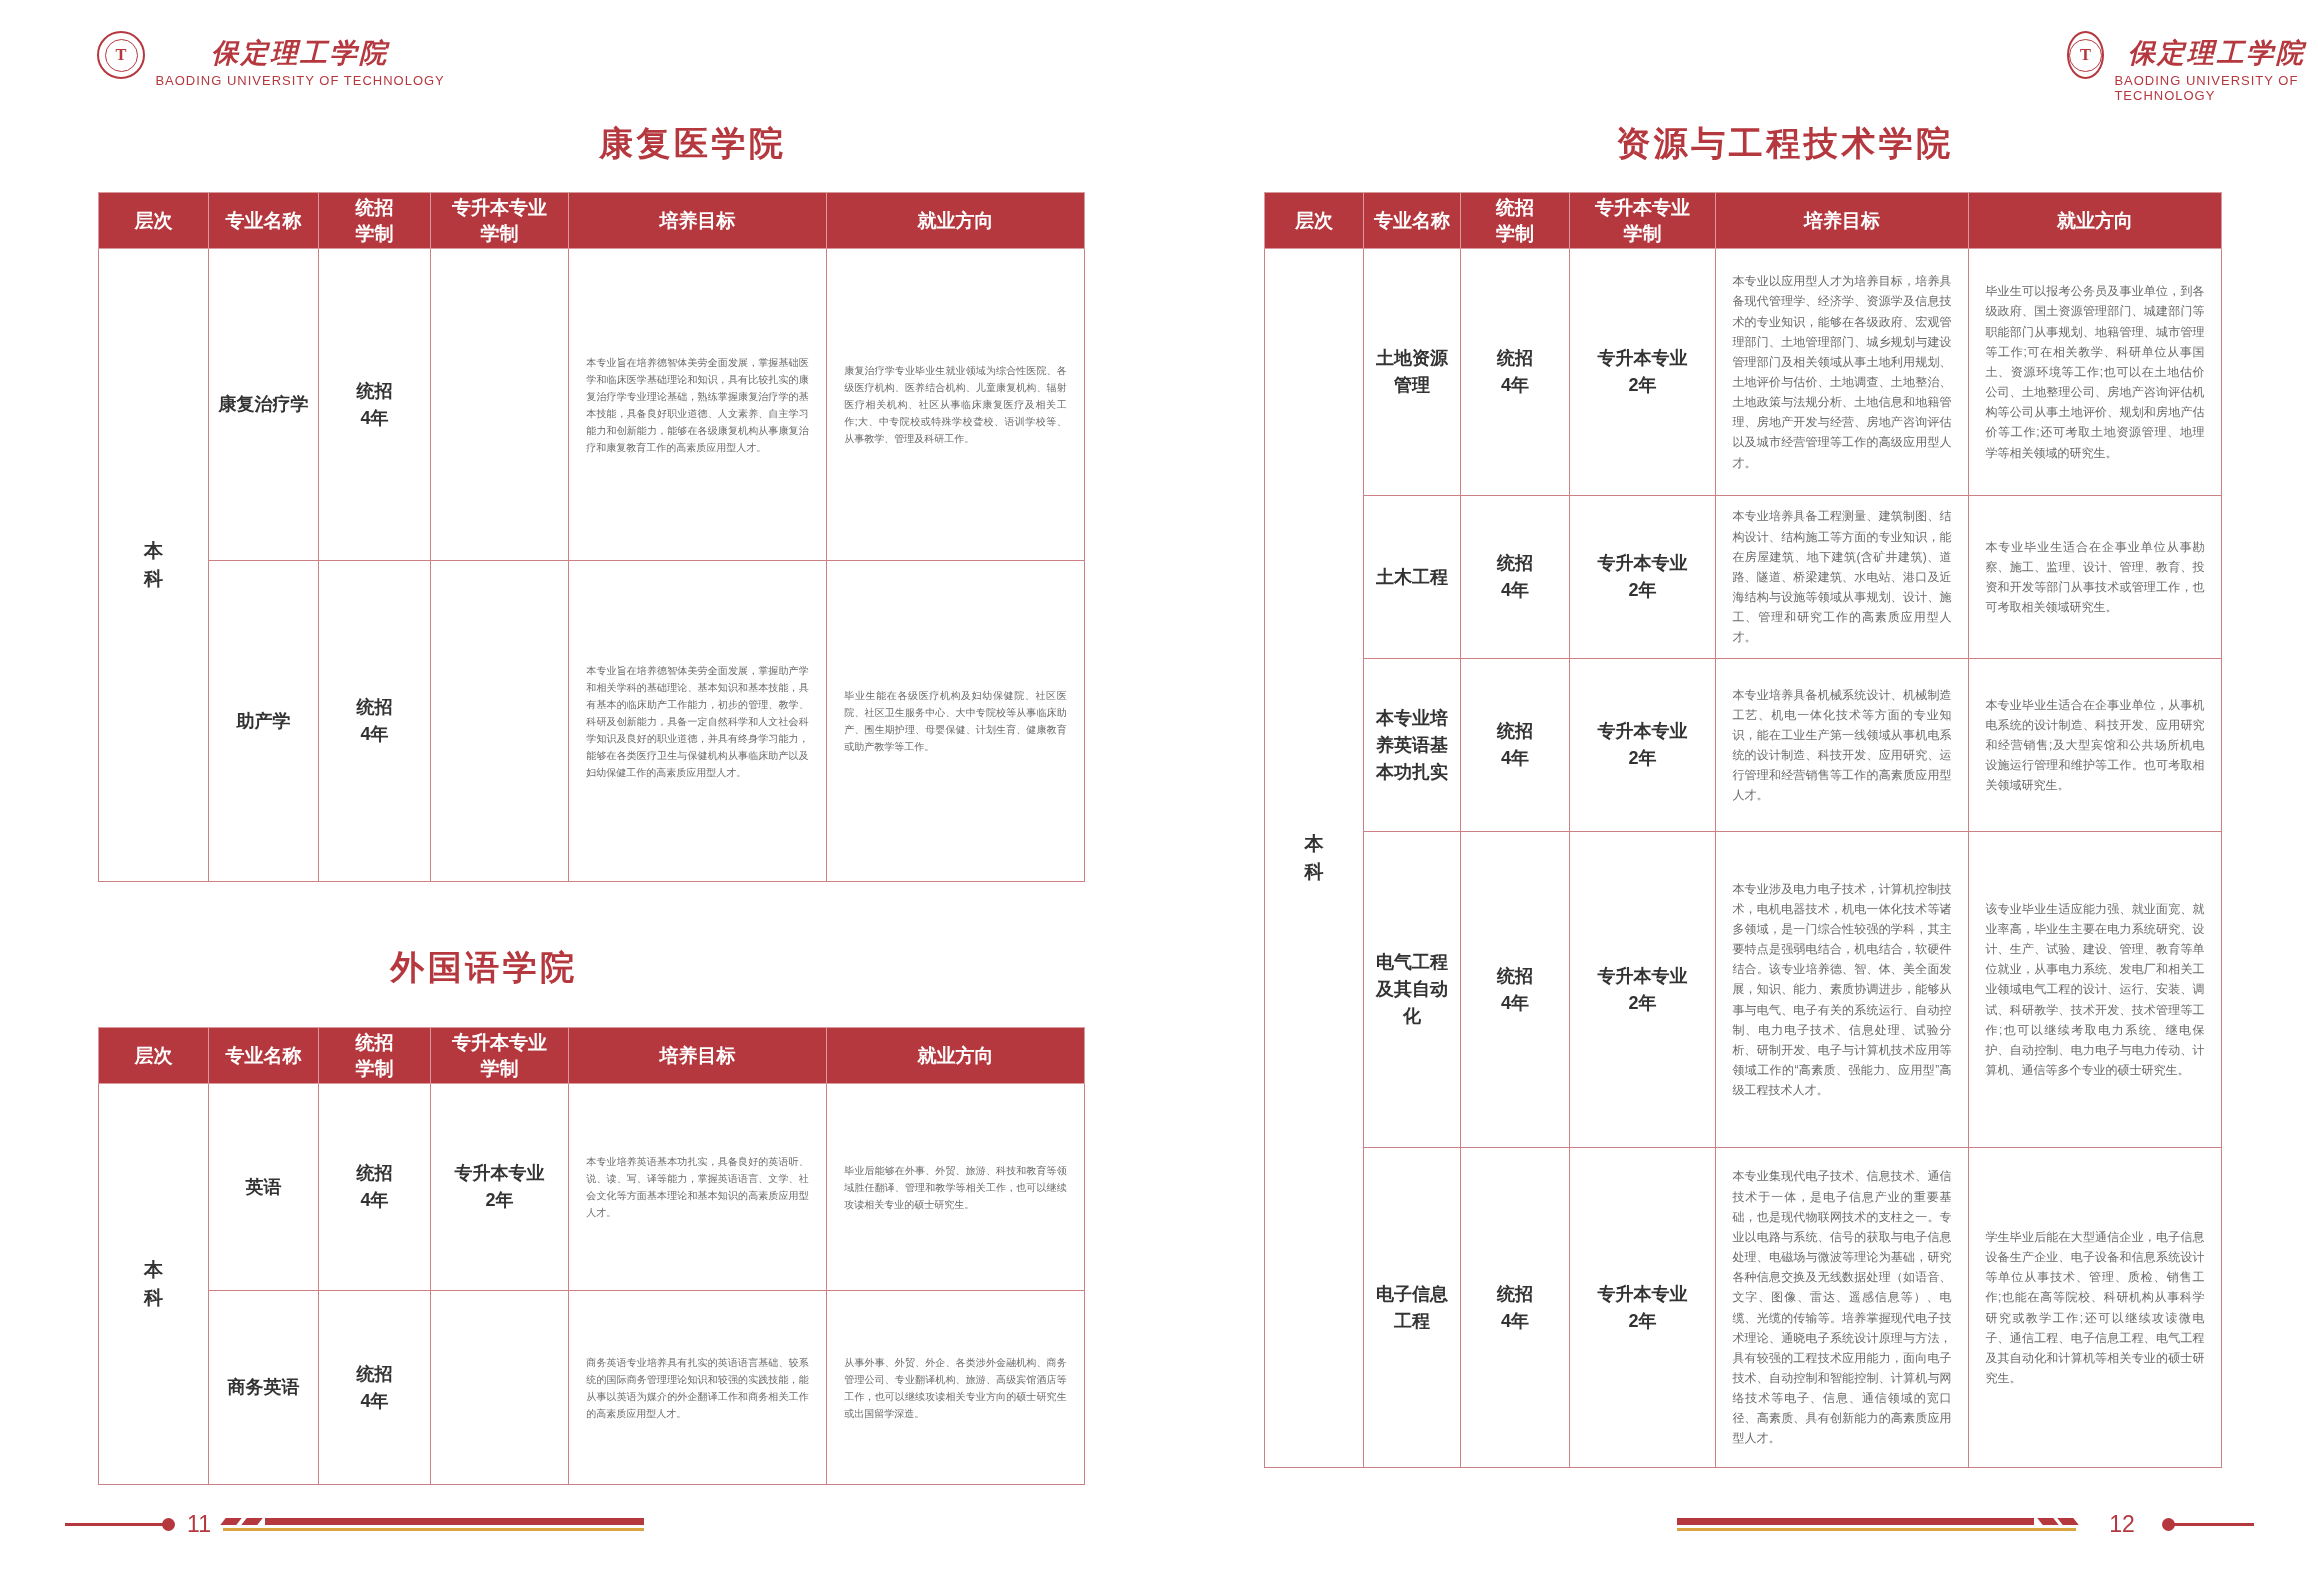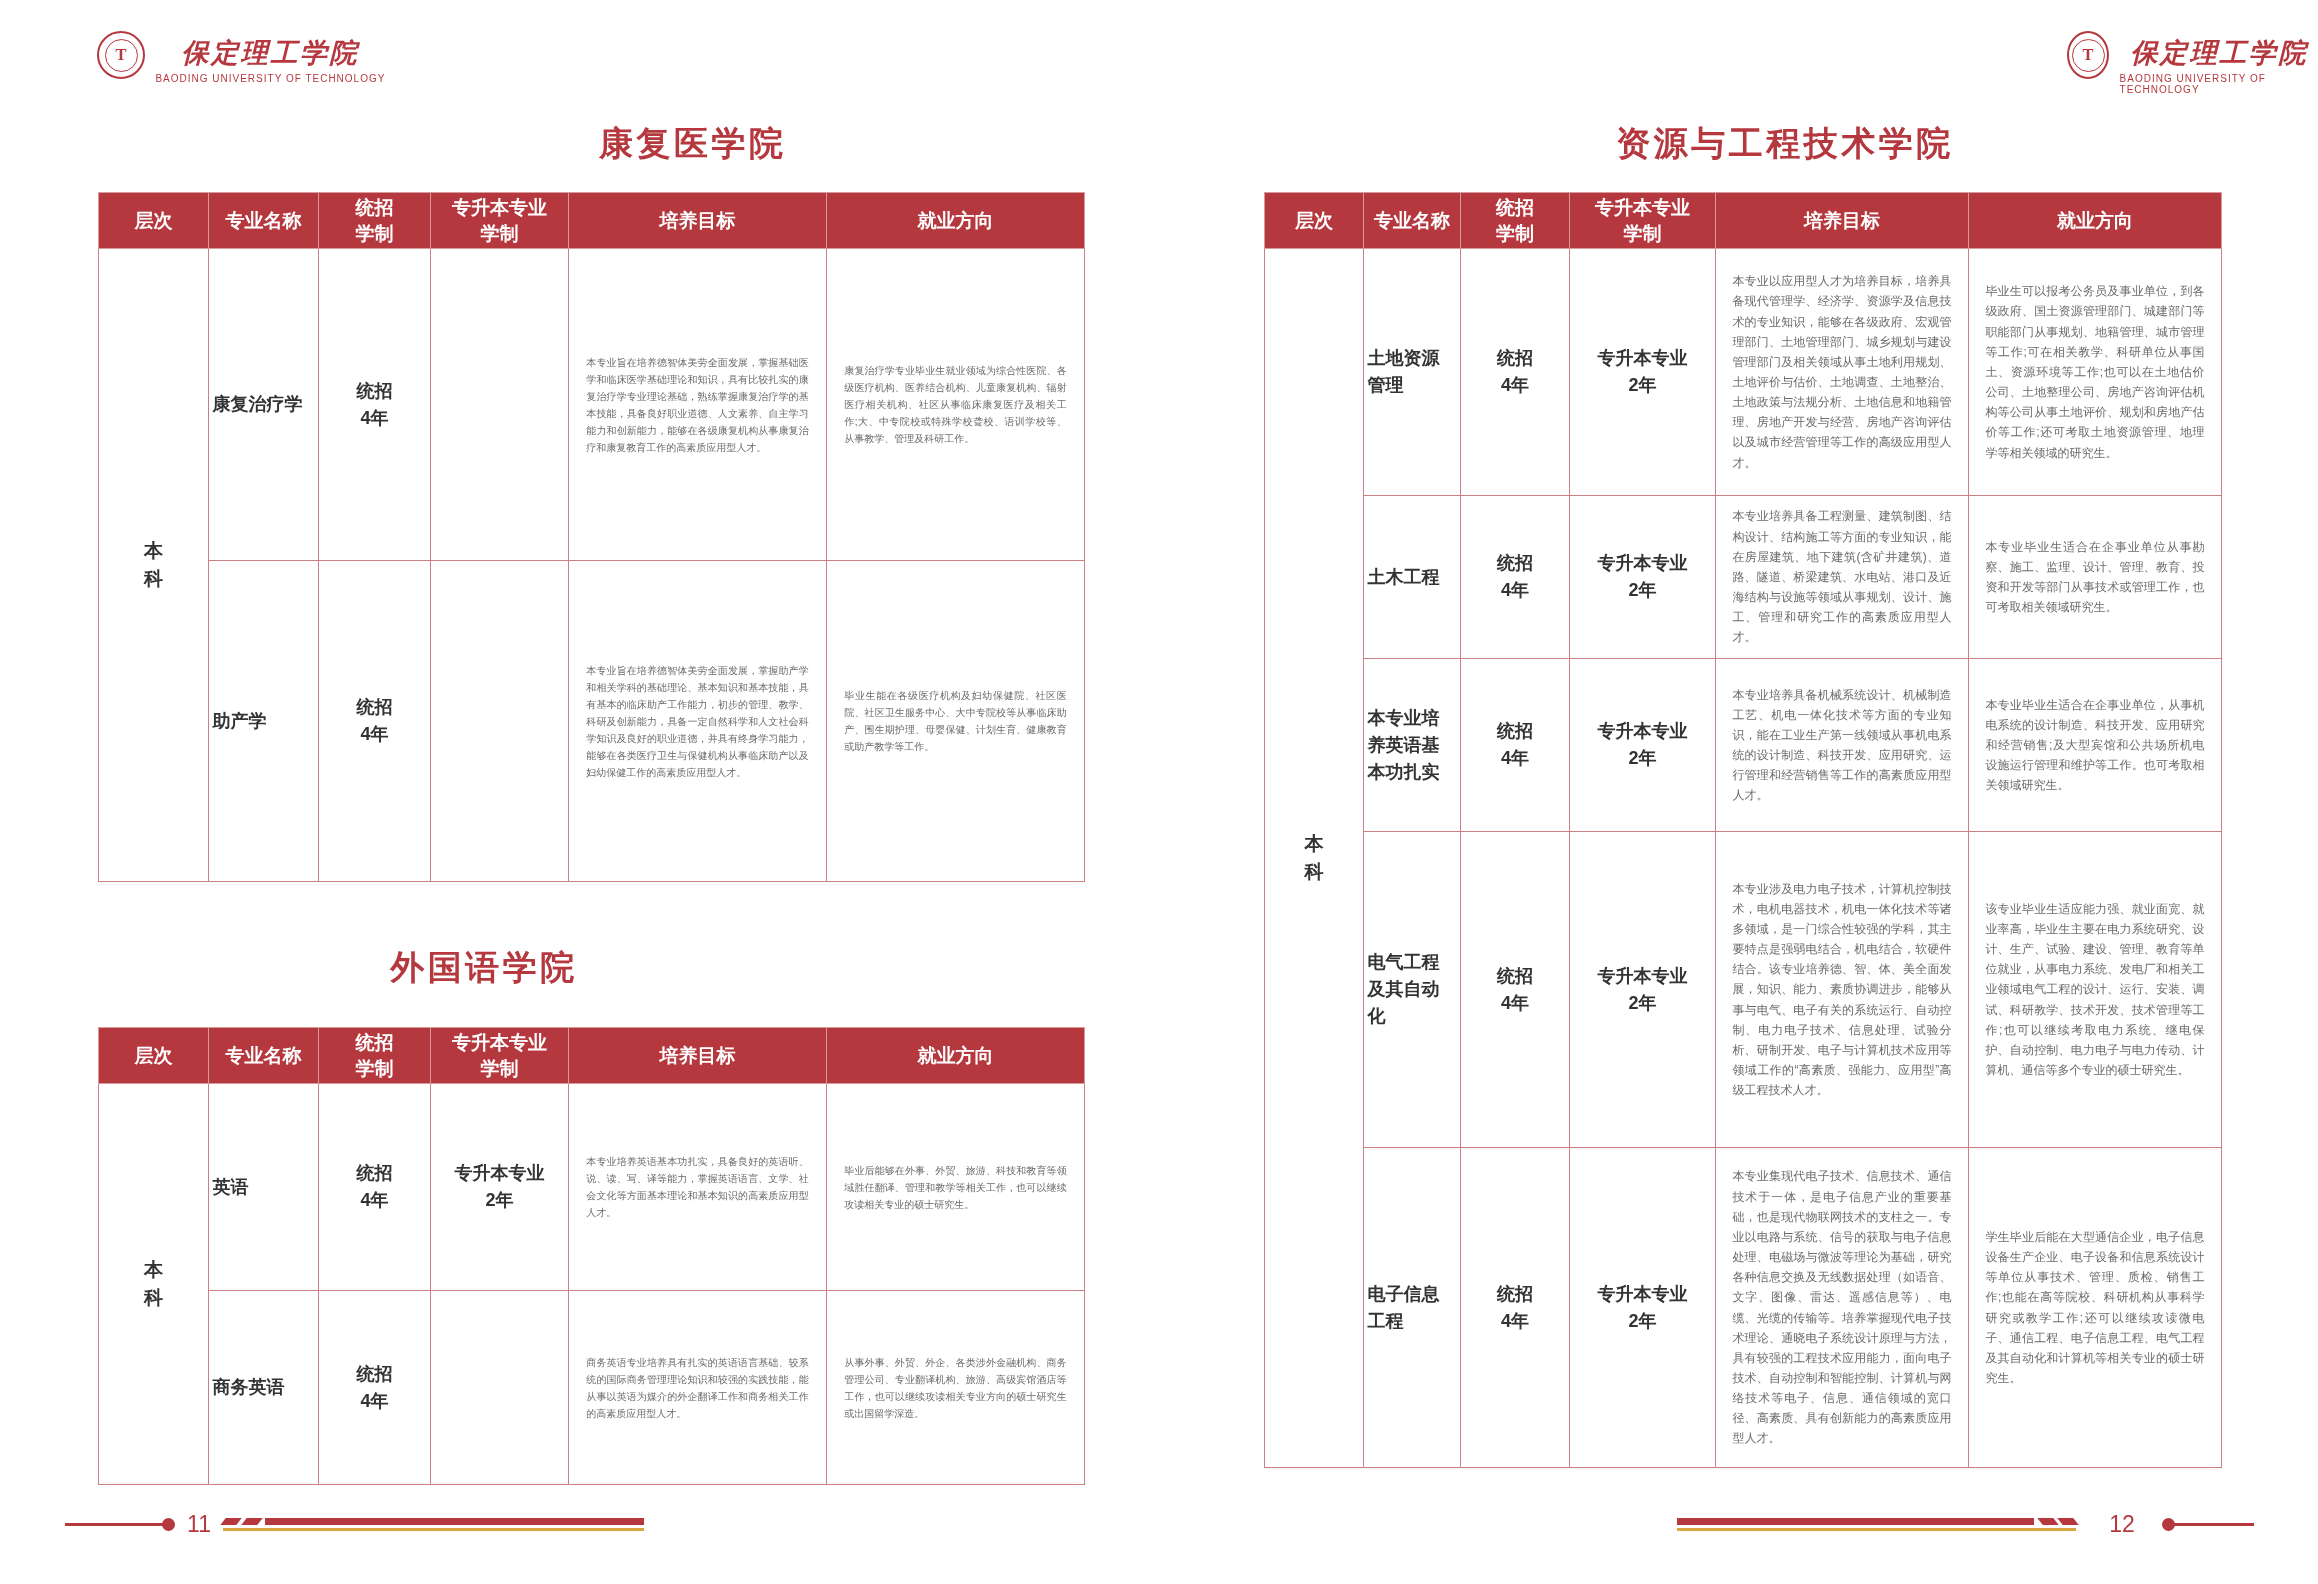--- a/index.html
+++ b/index.html
@@ -9,36 +9,36 @@
   
   .logo { position:absolute; display:flex; align-items:flex-start; gap:10.4px; }
   .seal { width:48px; height:48px; border:2.2px solid #b5383f; border-radius:50%;
           display:flex; align-items:center; justify-content:center; }
   .seal-inner { width:33px; height:33px; border:1.3px solid #b5383f; border-radius:50%;
           display:flex; align-items:center; justify-content:center;
           color:#b5383f; font-size:16.4px; font-weight:700; font-family:"Liberation Serif","DejaVu Serif",serif; }
   .logo-text { padding-top:3.5px; }
   .logo-cn { font-size:27px; color:#b5383f; font-weight:700; font-style:italic;
              letter-spacing:2.6px; font-family:"Liberation Serif","DejaVu Serif",serif;text-align:center; }
-  .logo-en { font-size:10px; color:#b5383f; letter-spacing:1px; margin-top:2.6px; }
+  .logo-en { font-size:13px; color:#b5383f; letter-spacing:1px; margin-top:2.6px; }
 
   
   .page-title { position:absolute; width:605px; text-align:center; transform:translateX(-50%);
                 font-size:34px; font-weight:700; color:#b5383f; letter-spacing:3.5px; }
 
   
   .tbl-wrap { position:absolute; }
   table.brochure { border-collapse:collapse; table-layout:fixed; width:100%; }
   table.brochure th, table.brochure td { border:1.3px solid #cc8084; vertical-align:middle; }
   table.brochure th { background:#b5383f; color:#ffffff; font-weight:700; font-size:19px;
                       text-align:center; border-color:#d89a9d; }
   th.th-sub { font-size:14.7px; line-height:1.35; white-space:pre-line; }
   td.cell-level { text-align:center; font-weight:700; font-size:19px; color:#333333; }
   .level-stack { width:1.15em; margin:0 auto; word-break:break-all; line-height:1.5; }
-  td.cell-major { text-align:left; font-weight:700; font-size:18px; color:#333333;
+  td.cell-major { text-align:center; font-weight:700; font-size:18px; color:#333333;
                   line-height:1.5; padding:3.5px; }
   td.cell-dur { text-align:center; font-weight:700; font-size:18px; color:#333333;
                 line-height:1.5; white-space:pre-line; }
   td.cell-text { font-size:10px; color:#6a6a6a; line-height:1.7; text-align:justify;
                  padding:12px 17.3px; }
   .tbl-right td.cell-text { font-size:12px; line-height:1.68; padding:10.4px 16.4px; }
 
   
   .footer-rule { position:absolute; height:2.6px; background:#b5383f; }
   .footer-dot { position:absolute; width:13px; height:13px; border-radius:50%; background:#b5383f; }

